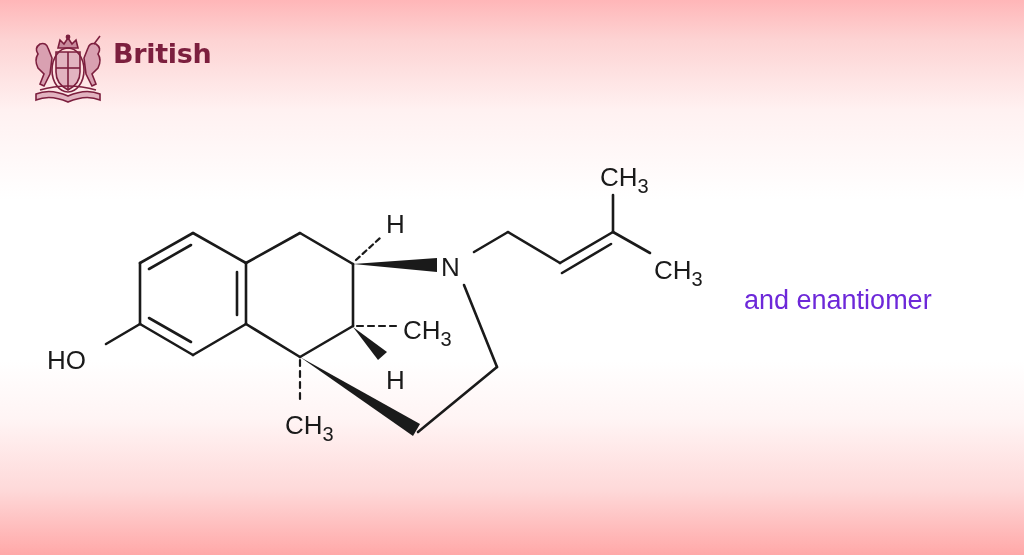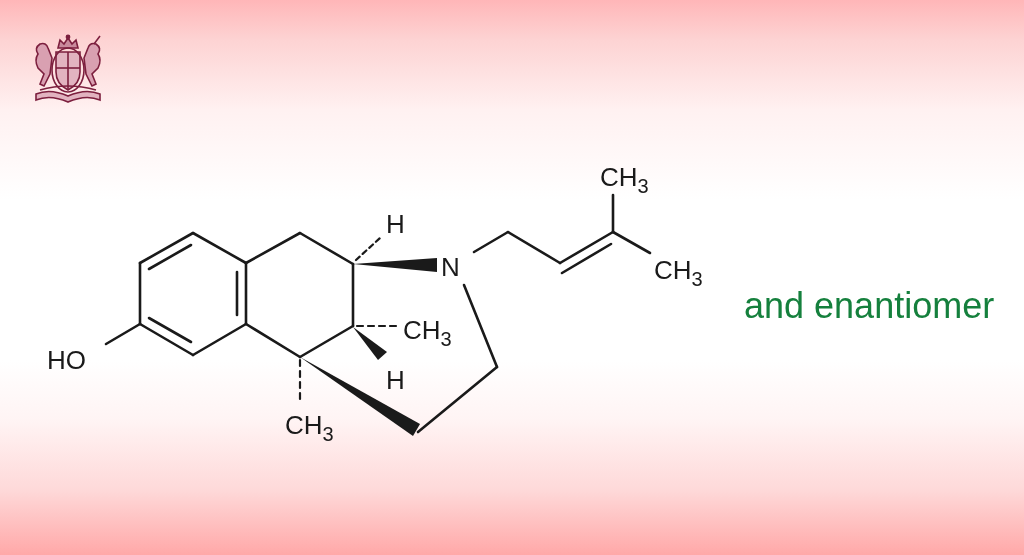--- a/index.html
+++ b/index.html
@@ -58,22 +58,22 @@
     }
     .structure text {
       font-family: "Liberation Sans", sans-serif;
       fill: #1a1a1a;
     }
     .caption {
       position: absolute;
       left: 744px;
       top: 285px;
       font-family: "Liberation Sans", sans-serif;
-      font-size: 36px;
-      color: #15803d;
+      font-size: 27px;
+      color: #6d28d9;
       white-space: nowrap;
     }
   </style>
 </head>
 <body>
 
 <div class="logo">
   <svg class="crest" viewBox="0 0 76 72" xmlns="http://www.w3.org/2000/svg">
     <g fill="none" stroke="#7c1f3e" stroke-width="1.6">
 
@@ -89,20 +89,21 @@
       <path d="M8 20 Q4 14 10 10 Q16 8 18 14 L22 24 L20 40 L14 52 L10 50 L14 40 L8 34 Q4 26 8 20 Z" fill="#d9a0b1"></path>
 
       <path d="M68 20 Q72 14 66 10 Q60 8 58 14 L54 24 L56 40 L62 52 L66 50 L62 40 L68 34 Q72 26 68 20 Z" fill="#d9a0b1"></path>
       <line x1="64" y1="10" x2="70" y2="2"></line>
 
       <path d="M6 60 Q20 54 38 62 Q56 54 70 60 L70 66 Q56 60 38 68 Q20 60 6 66 Z" fill="#e2b3c0"></path>
 
       <path d="M10 56 Q38 48 66 56"></path>
     </g>
   </svg>
+  <div class="brand-line1">British</div>
 </div>
 
 <svg class="structure" viewBox="0 0 1024 555" xmlns="http://www.w3.org/2000/svg">
   <g stroke="#1a1a1a" stroke-width="2.6" fill="none" stroke-linecap="round" stroke-linejoin="round">
 
     <g>
       <line x1="193" y1="233" x2="246" y2="263"></line>
       <line x1="246" y1="263" x2="246" y2="324"></line>
       <line x1="246" y1="324" x2="193" y2="355"></line>
       <line x1="193" y1="355" x2="140" y2="324"></line>

